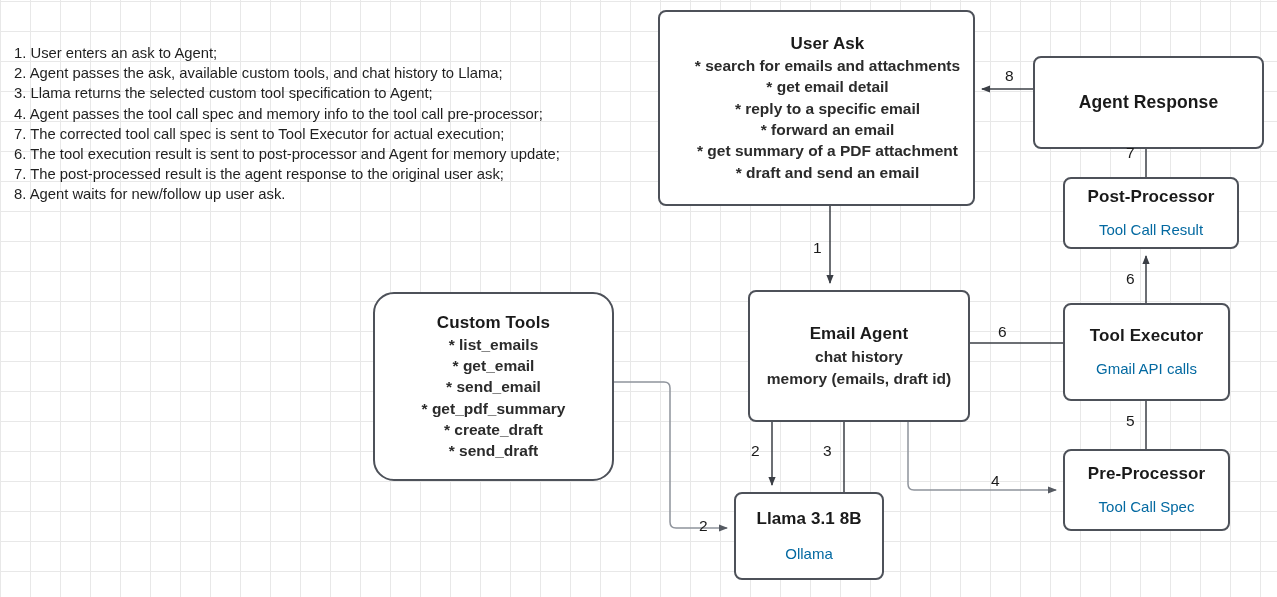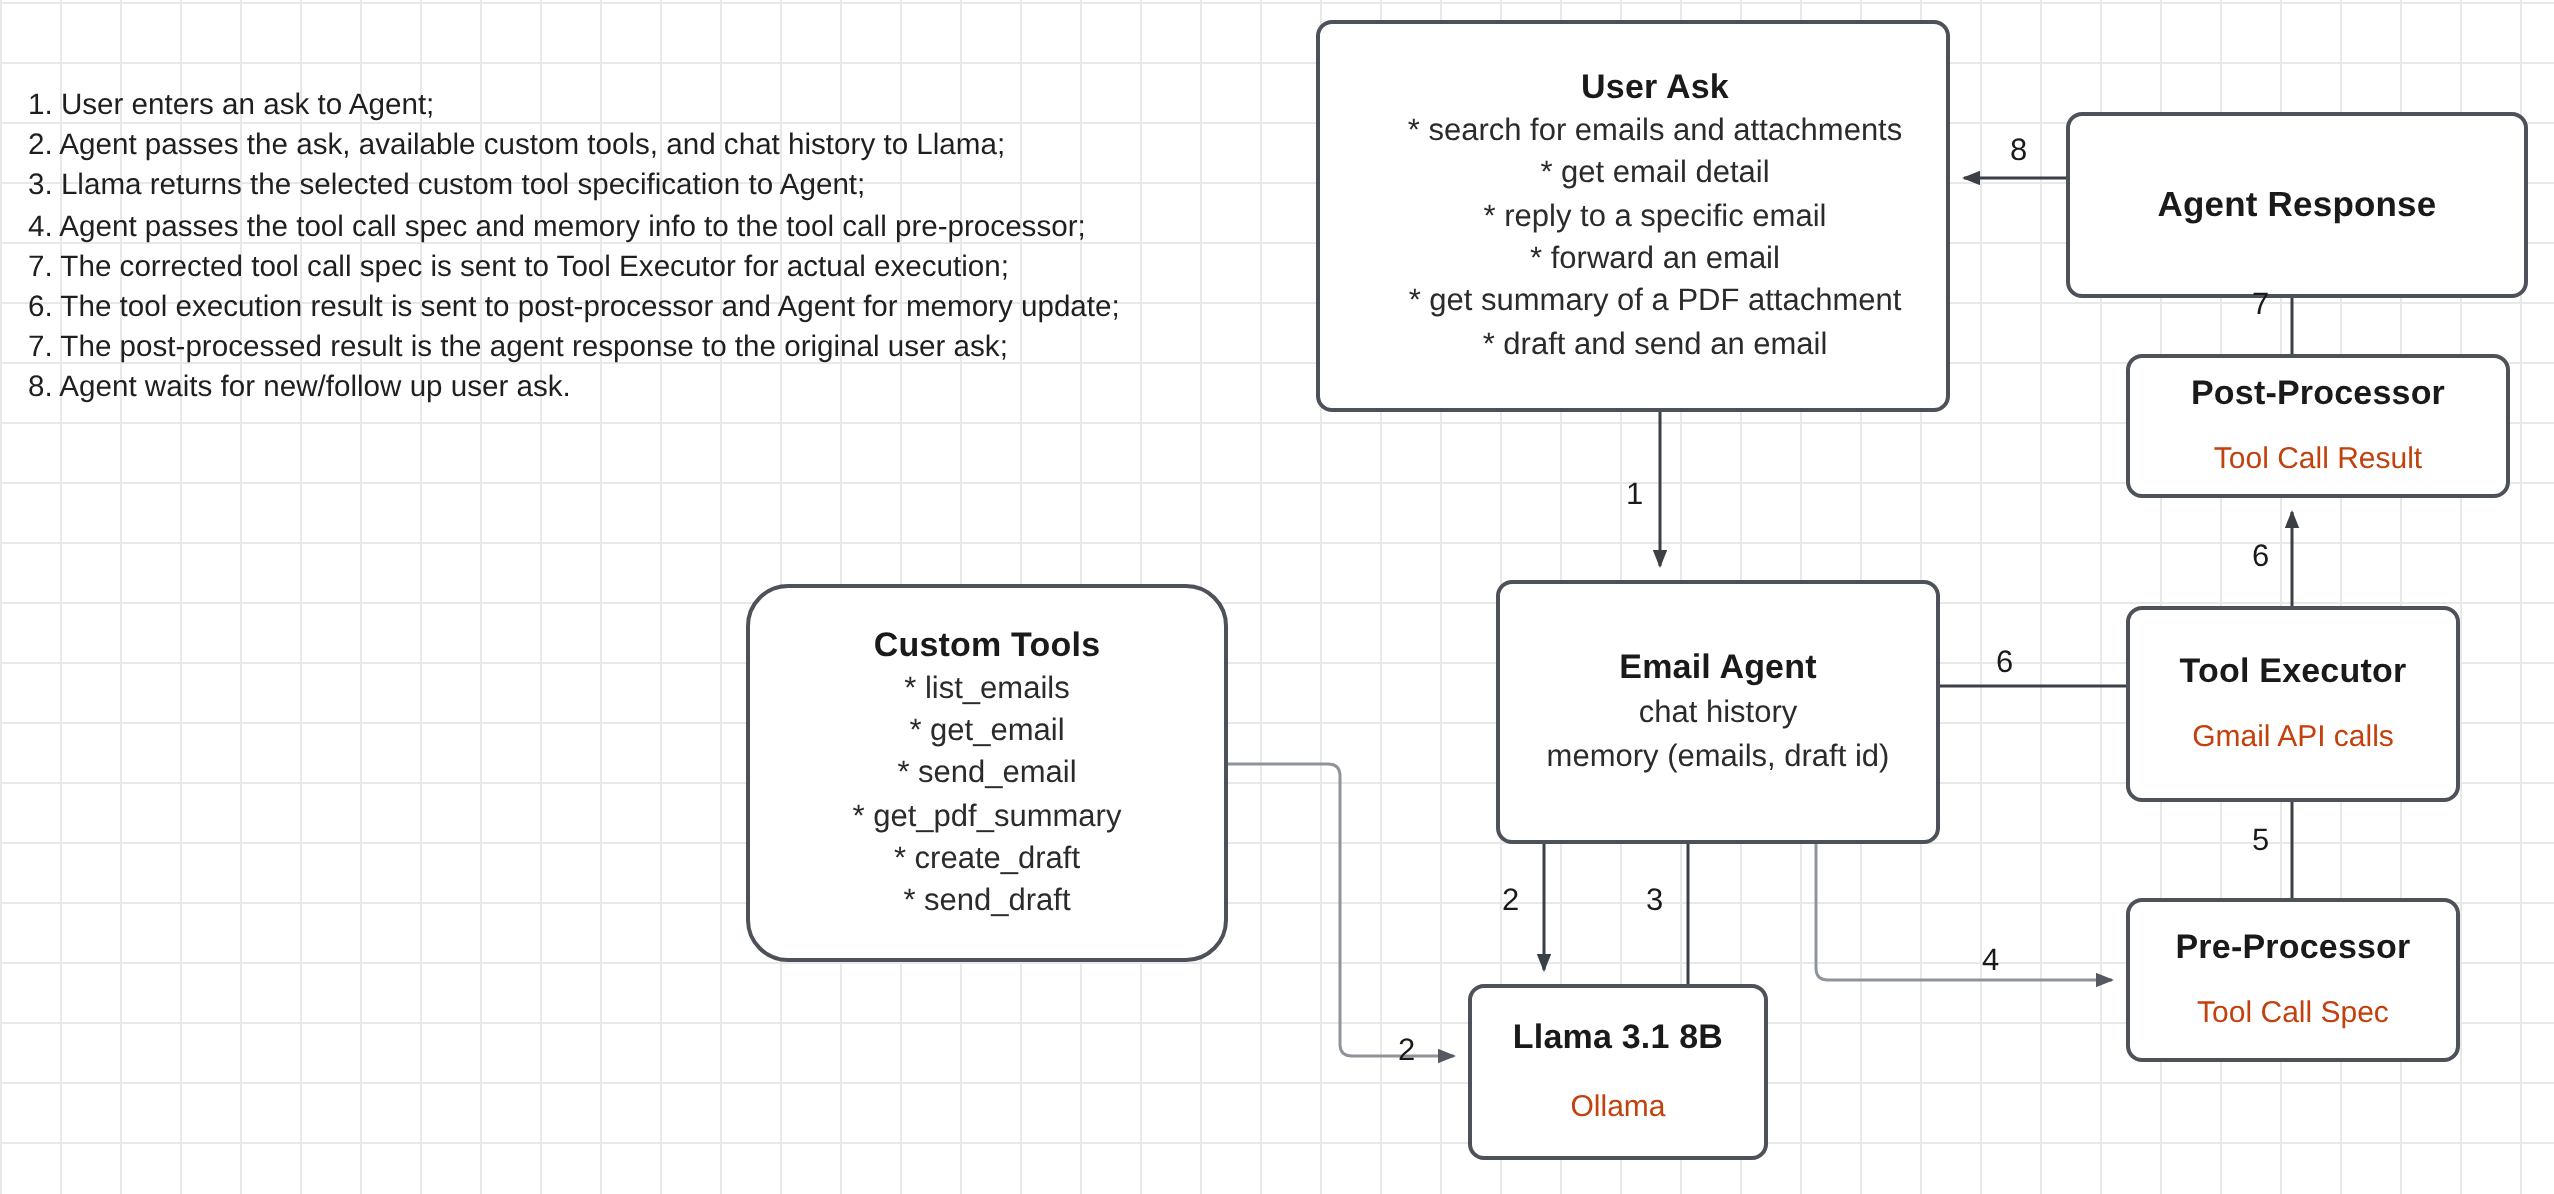--- a/index.html
+++ b/index.html
@@ -51,32 +51,33 @@
     font-weight: bold;
     font-size: 17px;
     line-height: 21px;
     letter-spacing: 0.1px;
   }
   .node .line {
     font-size: 15.5px;
     line-height: 21.3px;
     color: #2b2b2b;
     white-space: nowrap;
+    font-weight: bold;
   }
   .node .sub {
     font-size: 15px;
     line-height: 21px;
-    color: #c2410c;
+    color: #0369a1;
     margin-top: 12px;
   }
 
   
   #node-user-ask      { left: 658px; top: 10px;  width: 317px; height: 196px; padding-left: 22px; }
   #node-agent-response{ left: 1033px; top: 56px; width: 231px; height: 93px; }
-  #node-post-processor{ left: 1063px; top: 177px; width: 192px; height: 72px; }
+  #node-post-processor{ left: 1063px; top: 177px; width: 176px; height: 72px; }
   #node-tool-executor { left: 1063px; top: 303px; width: 167px; height: 98px; }
   #node-pre-processor { left: 1063px; top: 449px; width: 167px; height: 82px; }
   #node-email-agent   { left: 719px; top: 290px; width: 222px; height: 132px; margin-left: 29px; }
   #node-custom-tools  { left: 373px; top: 292px; width: 241px; height: 189px; border-radius: 21px; }
   #node-llama         { left: 734px; top: 492px; width: 150px; height: 88px; }
 
   #node-user-ask .title { margin-bottom: 1px; }
   #node-agent-response .title { font-size: 17.5px; }
   #node-email-agent .title { margin-bottom: 2px; }
   #node-custom-tools .title { margin-bottom: 1px; }

